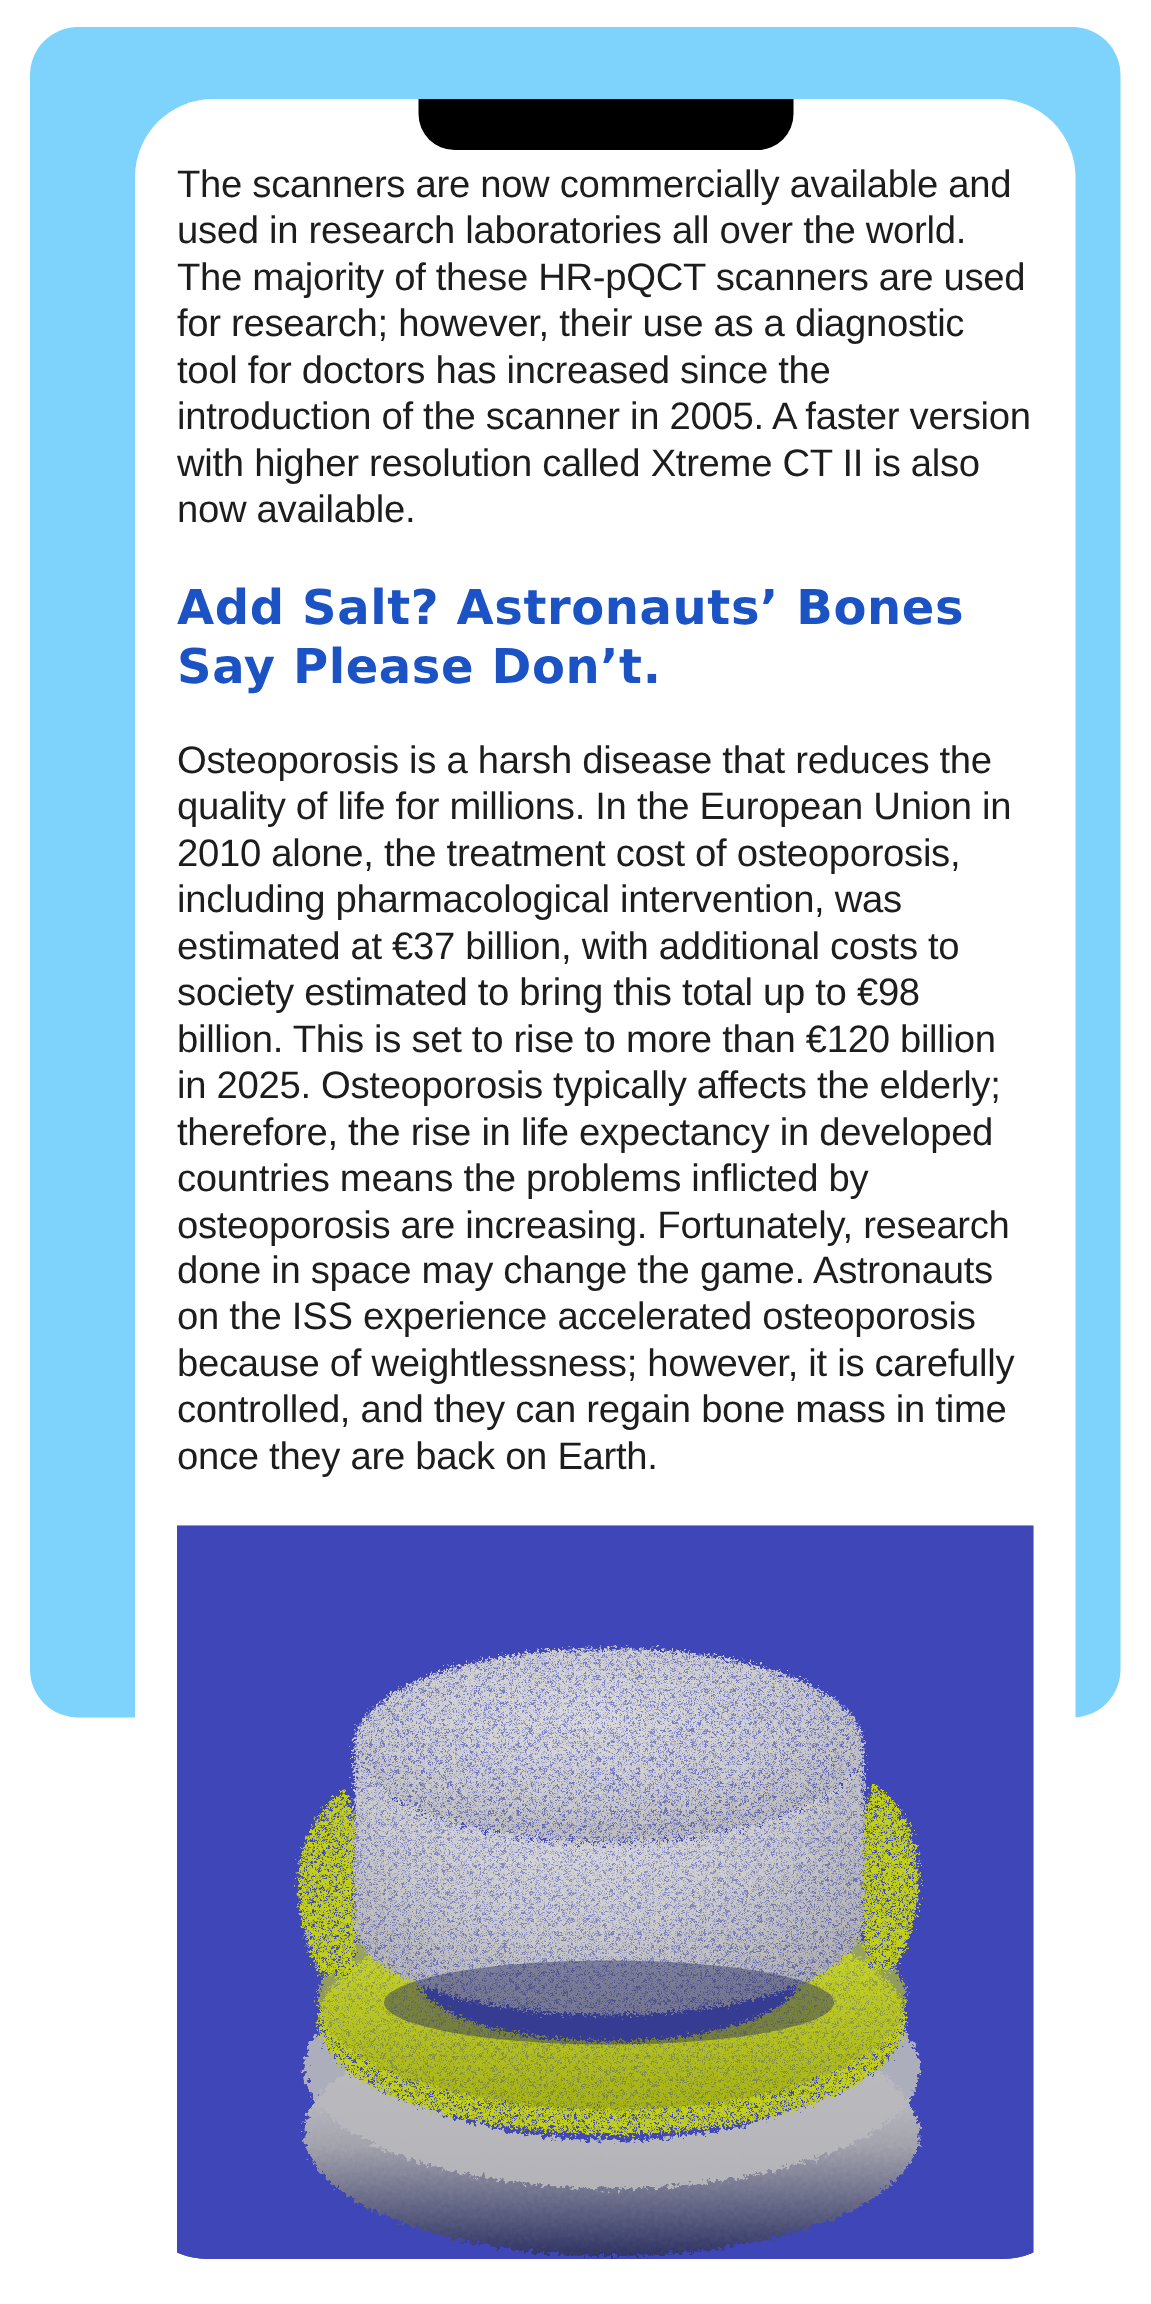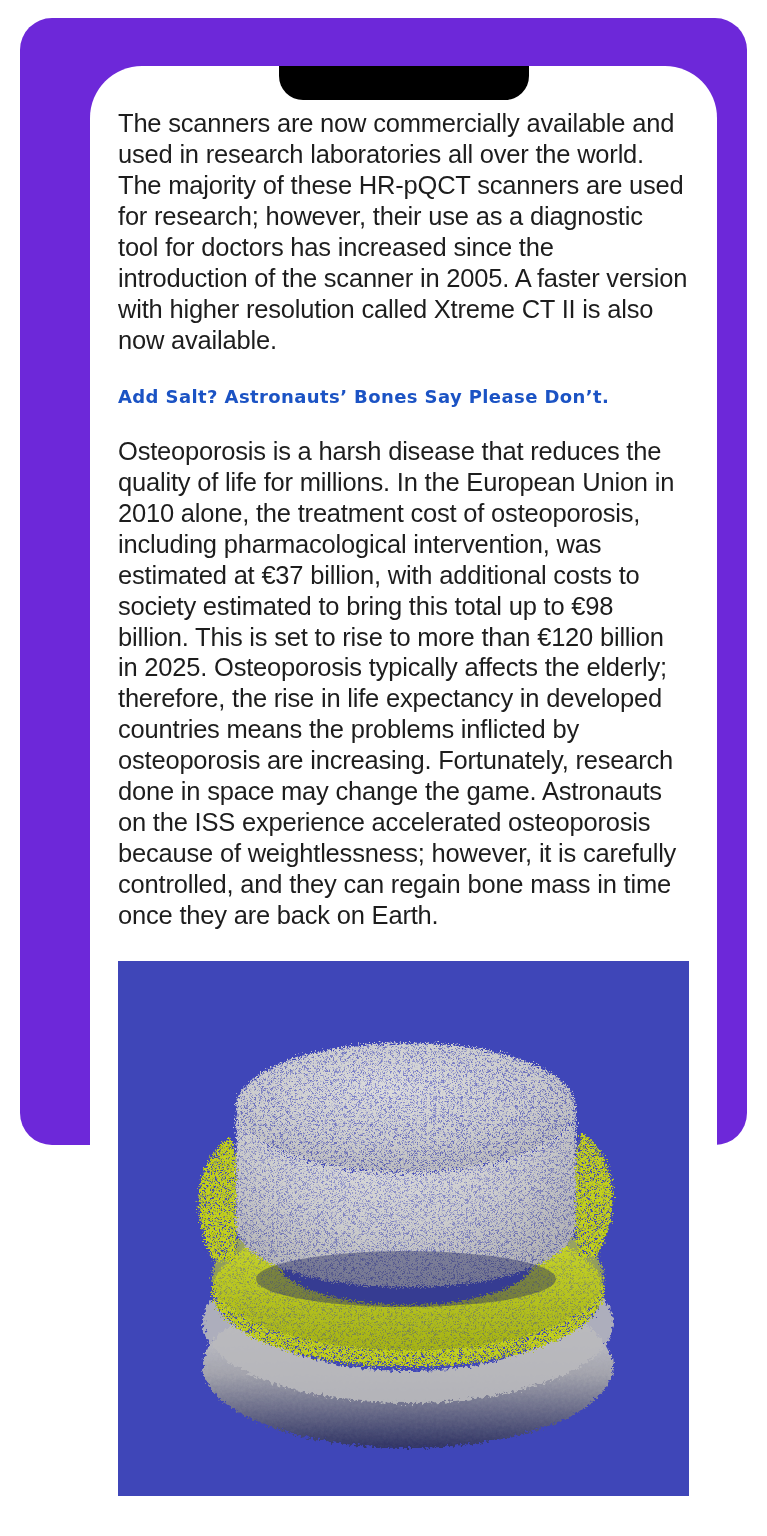--- a/index.html
+++ b/index.html
@@ -12,21 +12,21 @@
     font-family: "Liberation Sans", sans-serif;
   }
 
   
   #phone-frame {
     position: absolute;
     left: 20px;
     top: 18px;
     width: 727px;
     height: 1127px;
-    background: #6d28d9;
+    background: #7dd3fc;
     border-radius: 32px;
     box-sizing: border-box;
   }
 
   #phone-screen {
     position: absolute;
     left: 70px;
     top: 48px;
     width: 627px;
     height: 1440px;
@@ -67,21 +67,21 @@
     color: #1d1d1d;
     font-family: "Liberation Sans", sans-serif;
   }
 
   #para-top {
     margin-top: 0;
     padding-top: 42px;
   }
 
   h2.heading {
-    font-size: 18px;
+    font-size: 32px;
     line-height: 1.22;
     font-weight: bold;
     color: #1b53c4;
     letter-spacing: 0.4px;
     margin: 0 0 28px 0;
     font-family: "DejaVu Sans", sans-serif;
   }
 
   
   figure.figure {

